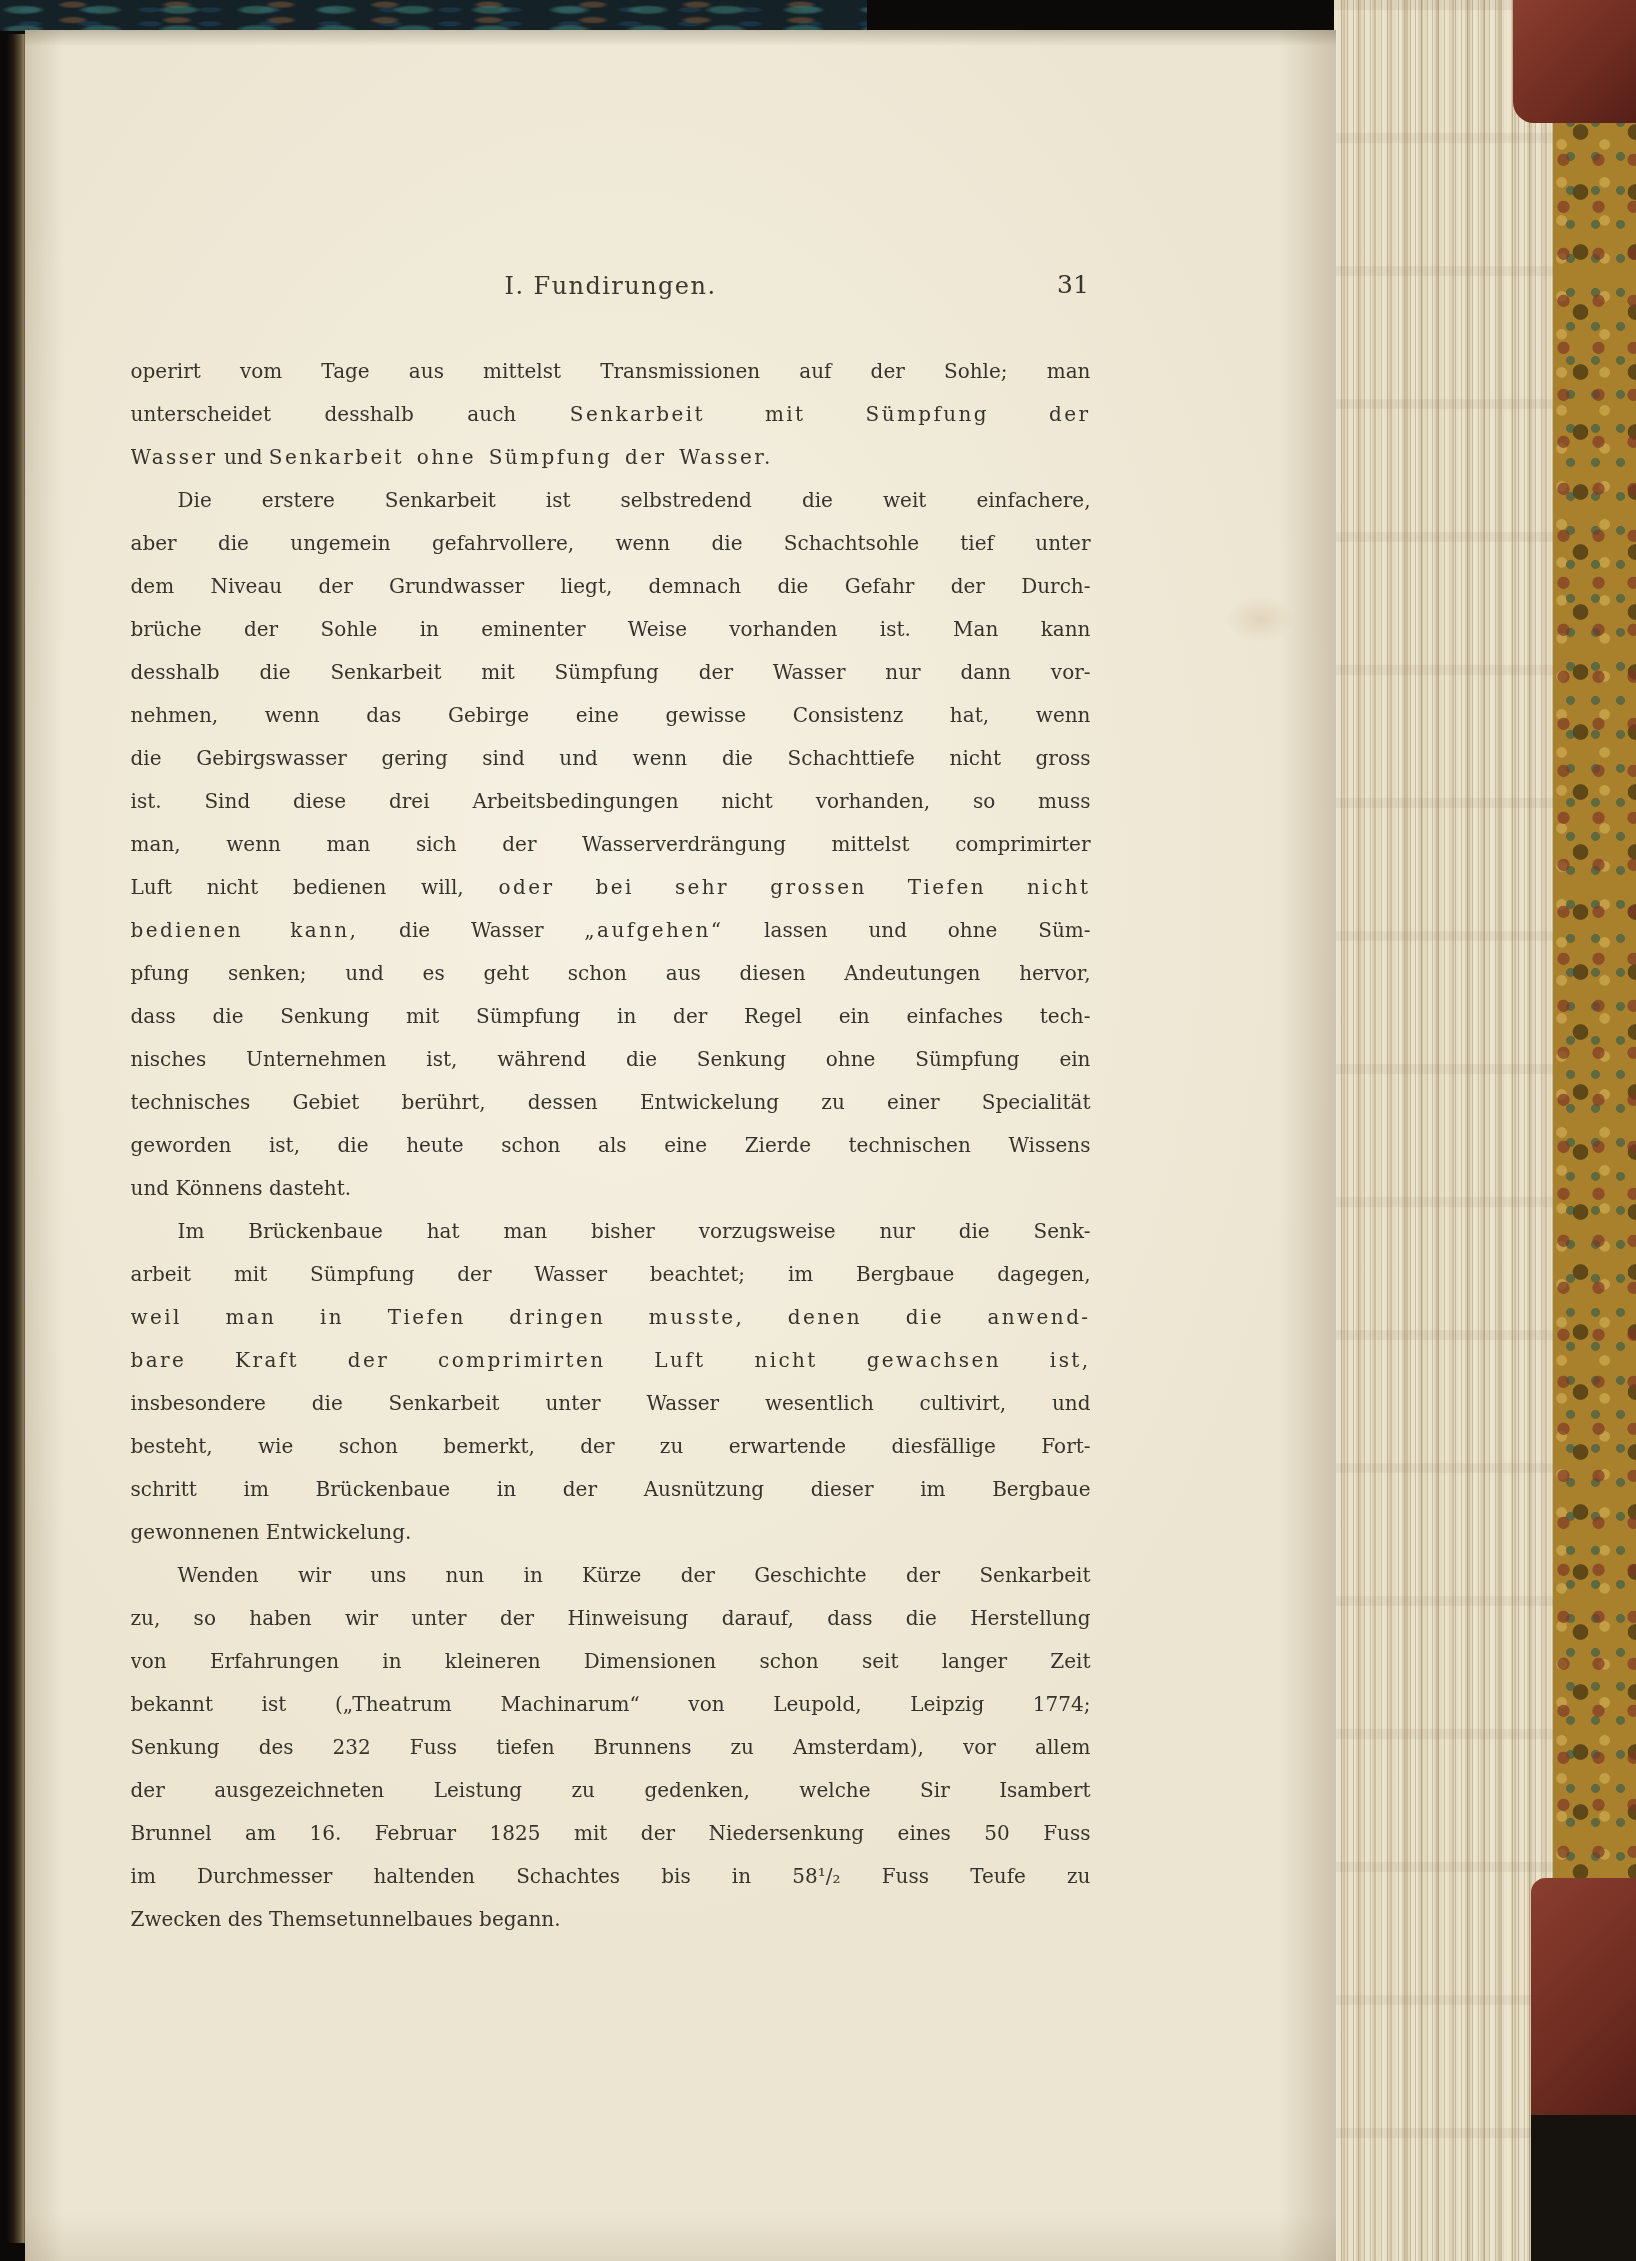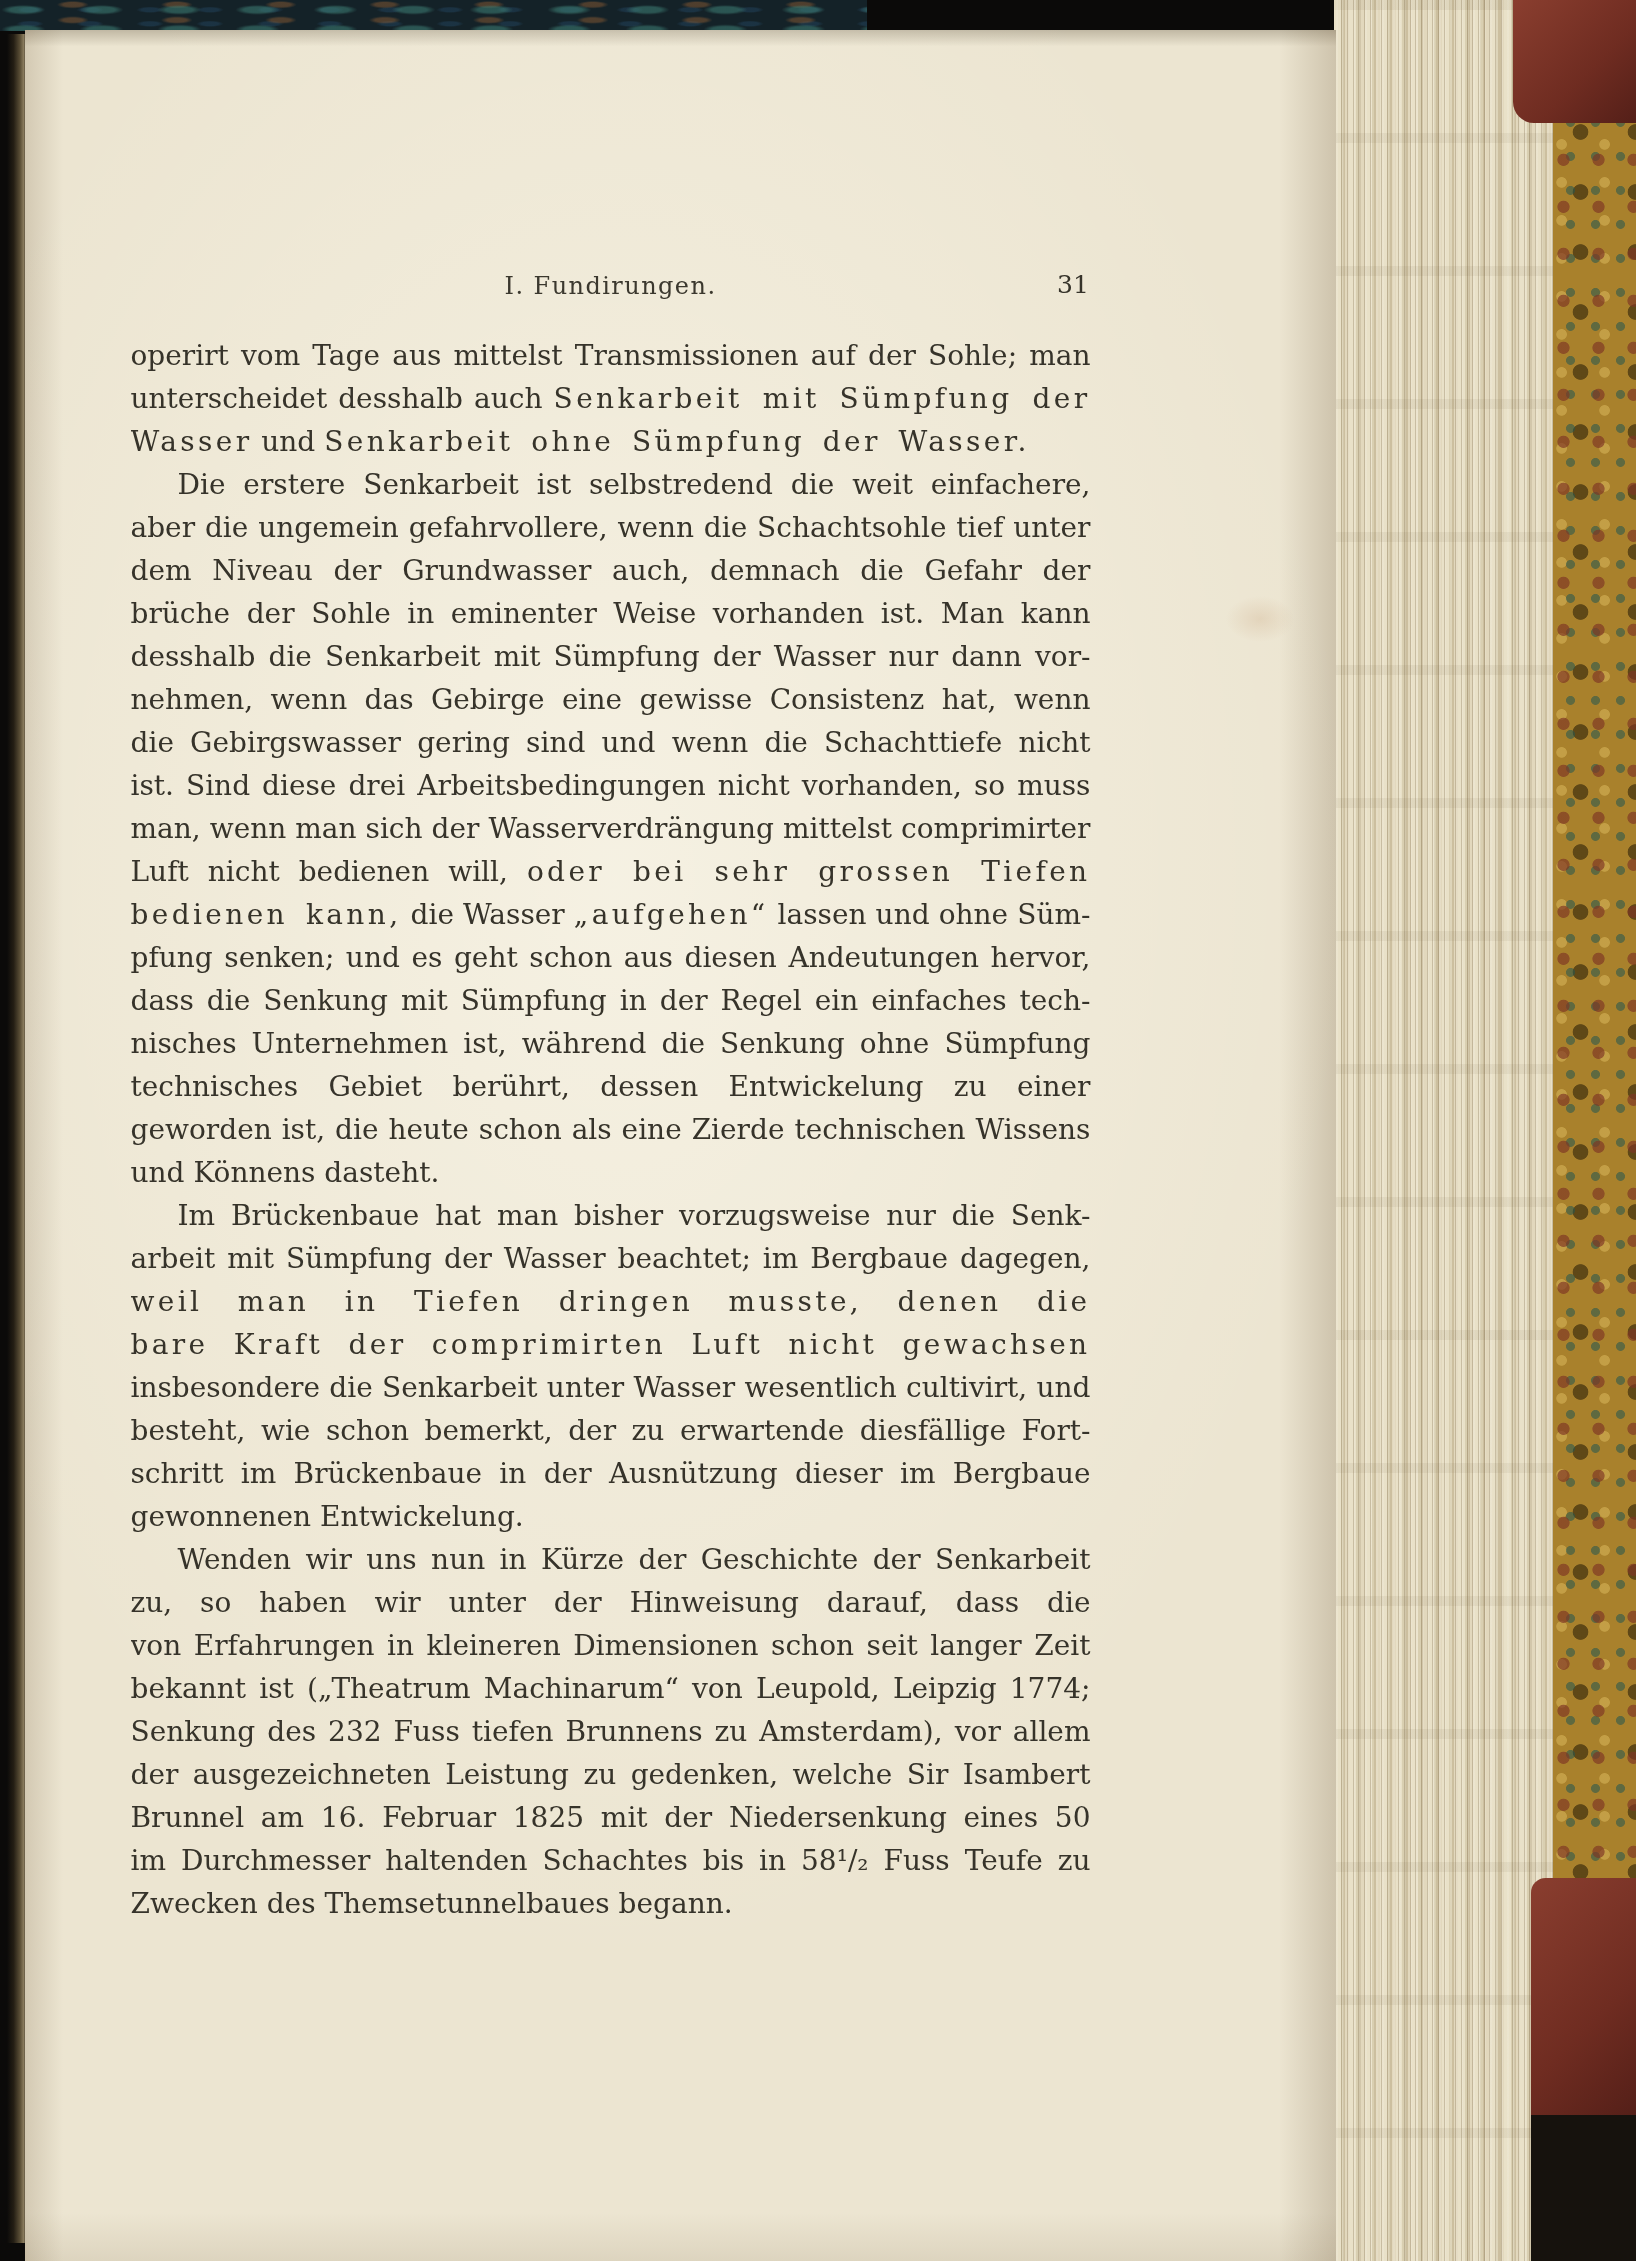--- a/index.html
+++ b/index.html
@@ -52,21 +52,21 @@
       linear-gradient(90deg, rgba(110,88,56,.20) 0, rgba(110,88,56,0) 38px),
       linear-gradient(270deg, rgba(110,88,56,.24) 0, rgba(110,88,56,0) 57px),
       linear-gradient(180deg, rgba(80,68,46,.28) 0, rgba(80,68,46,0) 16.4px),
       linear-gradient(0deg, rgba(110,88,56,.12) 0, rgba(110,88,56,0) 49px);
     color:#36332a;}
 
   .running-head{position:absolute;left:106px;top:242px;width:960px;height:36px;text-align:center;}
   .head-title{font-size:24px;letter-spacing:.06em;color:#3b382e;}
   .page-number{position:absolute;right:1.6px;top:-1.6px;font-size:25px;font-style:normal;color:#36332a;}
 
-  .text-block{position:absolute;left:106px;top:304px;width:960px;font-size:28px;}
+  .text-block{position:absolute;left:106px;top:320px;width:960px;font-size:20px;}
   .line{height:43px;line-height:43px;overflow:hidden;
         text-align:justify;text-align-last:justify;text-justify:inter-word;white-space:normal;}
   .line.last{text-align-last:left;}
   .line.indent{padding-left:47px;}
   .sp{letter-spacing:.12em;word-spacing:.2em;}
 </style>
 </head>
 <body>
 
 <div class="scene">
@@ -85,21 +85,21 @@
     </div>
     <div class="text-block">
         <div class="para">
           <div class="line"><span>operirt vom Tage aus mittelst Transmissionen auf der Sohle; man</span></div>
           <div class="line"><span>unterscheidet desshalb auch </span><span class="sp">Senkarbeit mit Sümpfung der</span></div>
           <div class="line last"><span class="sp">Wasser</span><span> und </span><span class="sp">Senkarbeit ohne Sümpfung der Wasser.</span></div>
         </div>
         <div class="para">
           <div class="line indent"><span>Die erstere Senkarbeit ist selbstredend die weit einfachere,</span></div>
           <div class="line"><span>aber die ungemein gefahrvollere, wenn die Schachtsohle tief unter</span></div>
-          <div class="line"><span>dem Niveau der Grundwasser auch, demnach die Gefahr der Durch-</span></div>
+          <div class="line"><span>dem Niveau der Grundwasser liegt, demnach die Gefahr der Durch-</span></div>
           <div class="line"><span>brüche der Sohle in eminenter Weise vorhanden ist. Man kann</span></div>
           <div class="line"><span>desshalb die Senkarbeit mit Sümpfung der Wasser nur dann vor-</span></div>
           <div class="line"><span>nehmen, wenn das Gebirge eine gewisse Consistenz hat, wenn</span></div>
           <div class="line"><span>die Gebirgswasser gering sind und wenn die Schachttiefe nicht gross</span></div>
           <div class="line"><span>ist. Sind diese drei Arbeitsbedingungen nicht vorhanden, so muss</span></div>
           <div class="line"><span>man, wenn man sich der Wasserverdrängung mittelst comprimirter</span></div>
           <div class="line"><span>Luft nicht bedienen will, </span><span class="sp">oder bei sehr grossen Tiefen nicht</span></div>
           <div class="line"><span class="sp">bedienen kann,</span><span> die Wasser </span><span class="sp">„aufgehen“</span><span> lassen und ohne Süm-</span></div>
           <div class="line"><span>pfung senken; und es geht schon aus diesen Andeutungen hervor,</span></div>
           <div class="line"><span>dass die Senkung mit Sümpfung in der Regel ein einfaches tech-</span></div>

